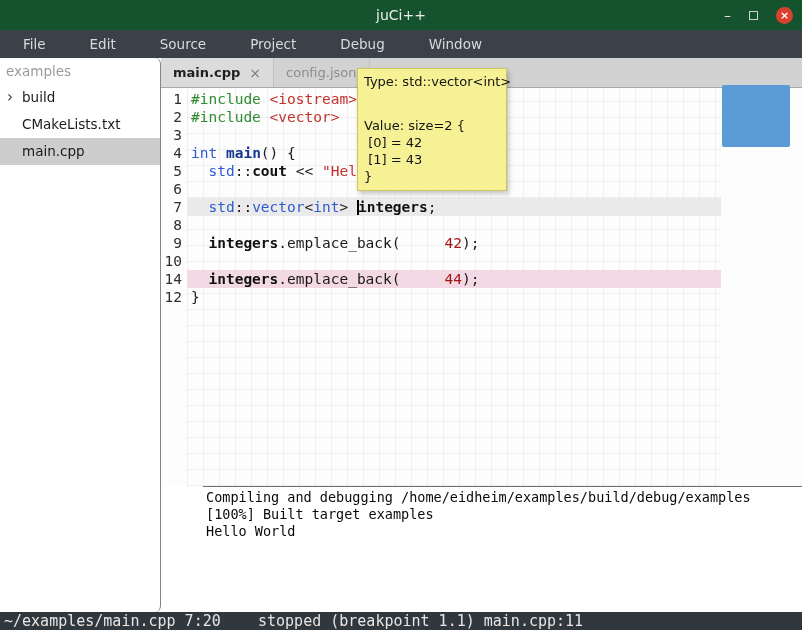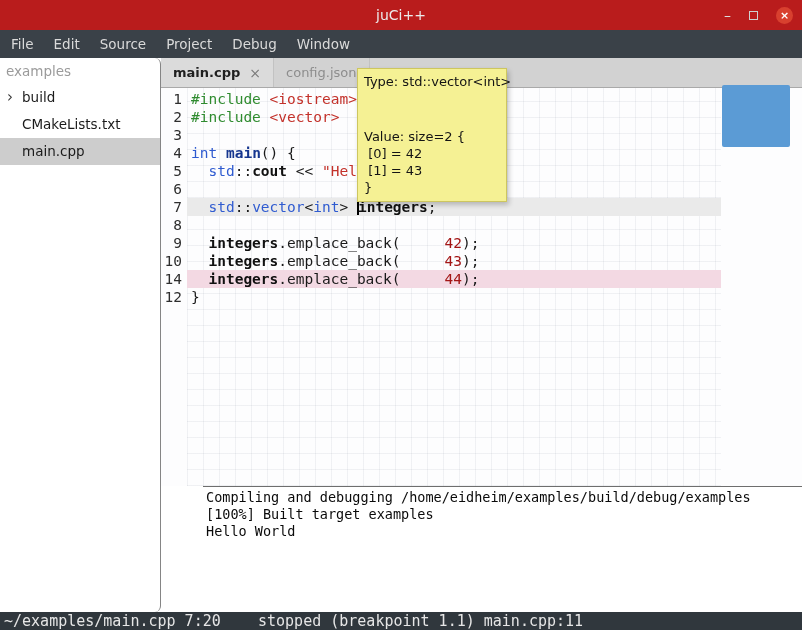--- a/index.html
+++ b/index.html
@@ -1,30 +1,30 @@
 <!DOCTYPE html>
 <html><head>
 <meta charset="utf-8">
 <style>
   html,body{margin:0;padding:0;}
   body{width:802px;height:630px;overflow:hidden;background:#fff;font-family:"DejaVu Sans","Liberation Sans",sans-serif;}
   *{box-sizing:border-box;}
   .window{position:relative;width:802px;height:630px;display:flex;flex-direction:column;}
 
   
-  .titlebar{height:30px;background:#b91c1c;color:#ececec;position:relative;flex:none;}
+  .titlebar{height:30px;background:#14532d;color:#ececec;position:relative;flex:none;}
   .title{position:absolute;left:0;right:0;top:0;line-height:30px;text-align:center;font-size:14px;}
   .win-controls{position:absolute;right:9px;top:0;height:30px;display:flex;align-items:center;gap:18px;}
   .wc{color:#dcdcdc;font-size:14px;line-height:1;}
   .wc-restore-box{display:inline-block;width:9px;height:9px;border:1px solid #cfcfcf;}
   .wc-close{width:17px;height:17px;border-radius:50%;background:#d8402f;color:#fff;font-size:11px;display:flex;align-items:center;justify-content:center;font-weight:bold;}
 
   
   .menubar{height:28px;background:#3a4148;color:#dadada;display:flex;align-items:center;font-size:13.5px;flex:none;padding-left:1px;}
-  .menu-item{padding:0 10px;line-height:28px;}
+  .menu-item{padding:0 22px;line-height:28px;}
 
   
   .content{flex:1;display:flex;min-height:0;}
   .sidebar{width:161px;flex:none;background:#fff;border-right:1px solid #858585;font-size:13.5px;border-radius:6px;}
   .sb-header{height:26px;line-height:26px;padding-left:6px;color:#9b9b9b;}
   .sb-item{height:27px;line-height:27px;padding-left:22px;position:relative;color:#1b1b1b;}
   .sb-item.selected{background:#cdcdcd;}
   .sb-arrow{position:absolute;left:7px;top:0;font-size:15px;color:#333;}
 
   .main{flex:1;display:flex;flex-direction:column;min-width:0;position:relative;}
@@ -62,21 +62,21 @@
 
   
   .statusbar{height:18px;flex:none;background:#30373d;color:#e6e6e6;font-family:"DejaVu Sans Mono","Liberation Mono",monospace;font-size:15px;display:flex;align-items:center;position:relative;}
   .status-left{margin-left:4px;}
   .status-center{position:absolute;left:258px;}
 
   
   .tooltip{position:absolute;left:357px;top:68px;width:150px;background:#f5f194;border:1px solid #cdc65f;
            box-shadow:2px 3px 5px rgba(0,0,0,0.22);z-index:20;font-size:13px;color:#141414;
            padding:4px 6px 5px 6px;line-height:17px;}
-  .tooltip-type{margin-bottom:38px;white-space:pre;}
+  .tooltip-type{margin-bottom:27px;white-space:pre;}
   .tooltip-line{white-space:pre;}
 </style>
 </head>
 <body>
 
 <div class="window">
 
   <div class="titlebar">
     <div class="title">juCi++</div>
     <div class="win-controls">
@@ -150,21 +150,20 @@
             <div class="line">
               <span class="gutter">8</span>
               <span class="code"></span>
             </div>
             <div class="line">
               <span class="gutter">9</span>
               <span class="code"><span>  </span><span class="tk-var">integers</span><span>.emplace_back(</span><span class="tk-num">42</span><span>);</span></span>
             </div>
             <div class="line">
               <span class="gutter">10</span>
-              <span class="code"><span>  </span><span class="tk-var">integers</span><span>.emplace_back(</span><span class="tk-num">43</span><span>);</span></span>
             </div>
             <div class="line hl-debug">
               <span class="gutter">14</span>
               <span class="code"><span>  </span><span class="tk-var">integers</span><span>.emplace_back(</span><span class="tk-num">44</span><span>);</span></span>
             </div>
             <div class="line">
               <span class="gutter">12</span>
               <span class="code"><span>}</span></span>
             </div>
           </div>

